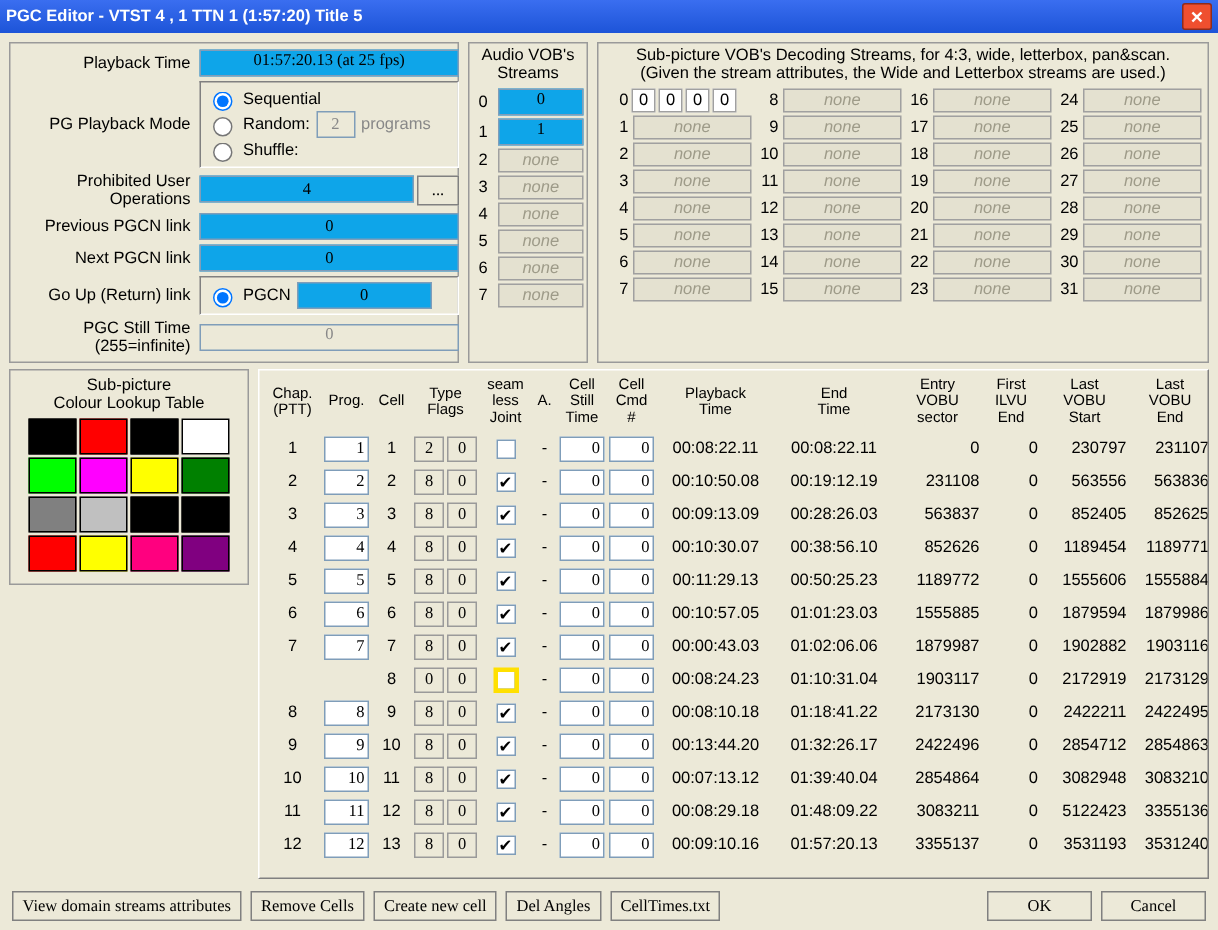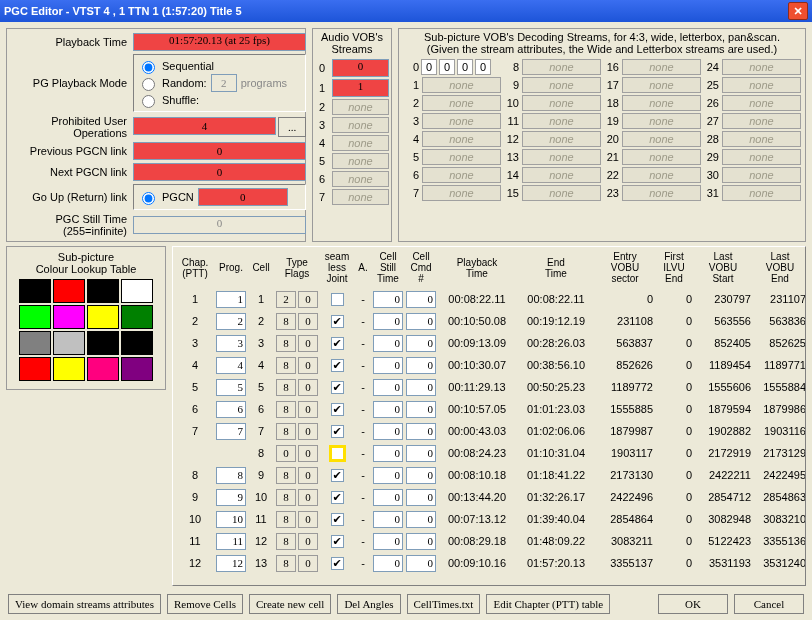--- a/index.html
+++ b/index.html
@@ -20,21 +20,21 @@
     padding: 0 4px;
     font-weight: bold;
   }
   .titlebar .close { width: 20px; height: 18px; background: #ef4f2f; border: 1px solid #8f2b1b; color:#fff; display:flex; align-items:center; justify-content:center; border-radius:2px;}
   .body { flex:1; display:flex; flex-direction:column; padding:6px; gap:4px; overflow:hidden;}
   .top { display:flex; gap:6px; }
   .panel { border:1px solid #9a9a9a; background:#ece9d8; }
   .playback { width:300px; padding:4px 6px; display:grid; grid-template-columns: 120px 1fr; row-gap:3px; align-items:center;}
   .label { text-align:right; padding-right:6px; }
   input[type="text"].fld, .fld {
-    height:18px; border:1px solid #7f9db9; background:#ef4444; padding:0 3px; font:11px Tahoma;
+    height:18px; border:1px solid #7f9db9; background:#0ea5e9; padding:0 3px; font:11px Tahoma;
   }
   .fld.center { text-align:center; }
   .fld.ro { background:#ece9d8; color:#888;}
   button.btn { height:20px; border:1px solid #808080; background:#ece9d8; font:11px Tahoma; padding:0 6px;}
   .radiorow { display:flex; align-items:center; gap:4px;}
   .frame { border:1px solid #fff; border-top-color:#808080; border-left-color:#808080; padding:3px;}
   .audio { width:80px; text-align:center; }
   .avhead { text-align:center; padding:2px 2px 4px;}
   .avrow { display:flex; gap:3px; align-items:center; margin-bottom:2px; padding:0 2px;}
   .avrow .idx { width:14px; text-align:center;}
@@ -666,19 +666,18 @@
           </div>
       </div>
     </div>
 
     <div class="footer">
       <button class="btn">View domain streams attributes</button>
       <button class="btn">Remove Cells</button>
       <button class="btn">Create new cell</button>
       <button class="btn">Del Angles</button>
       <button class="btn">CellTimes.txt</button>
-      <button class="btn">Edit Chapter (PTT) table</button>
       <div class="spacer"></div>
       <button class="btn" style="width:70px">OK</button>
       <button class="btn" style="width:70px">Cancel</button>
     </div>
   </div>
 </div>
 
 </body></html>

